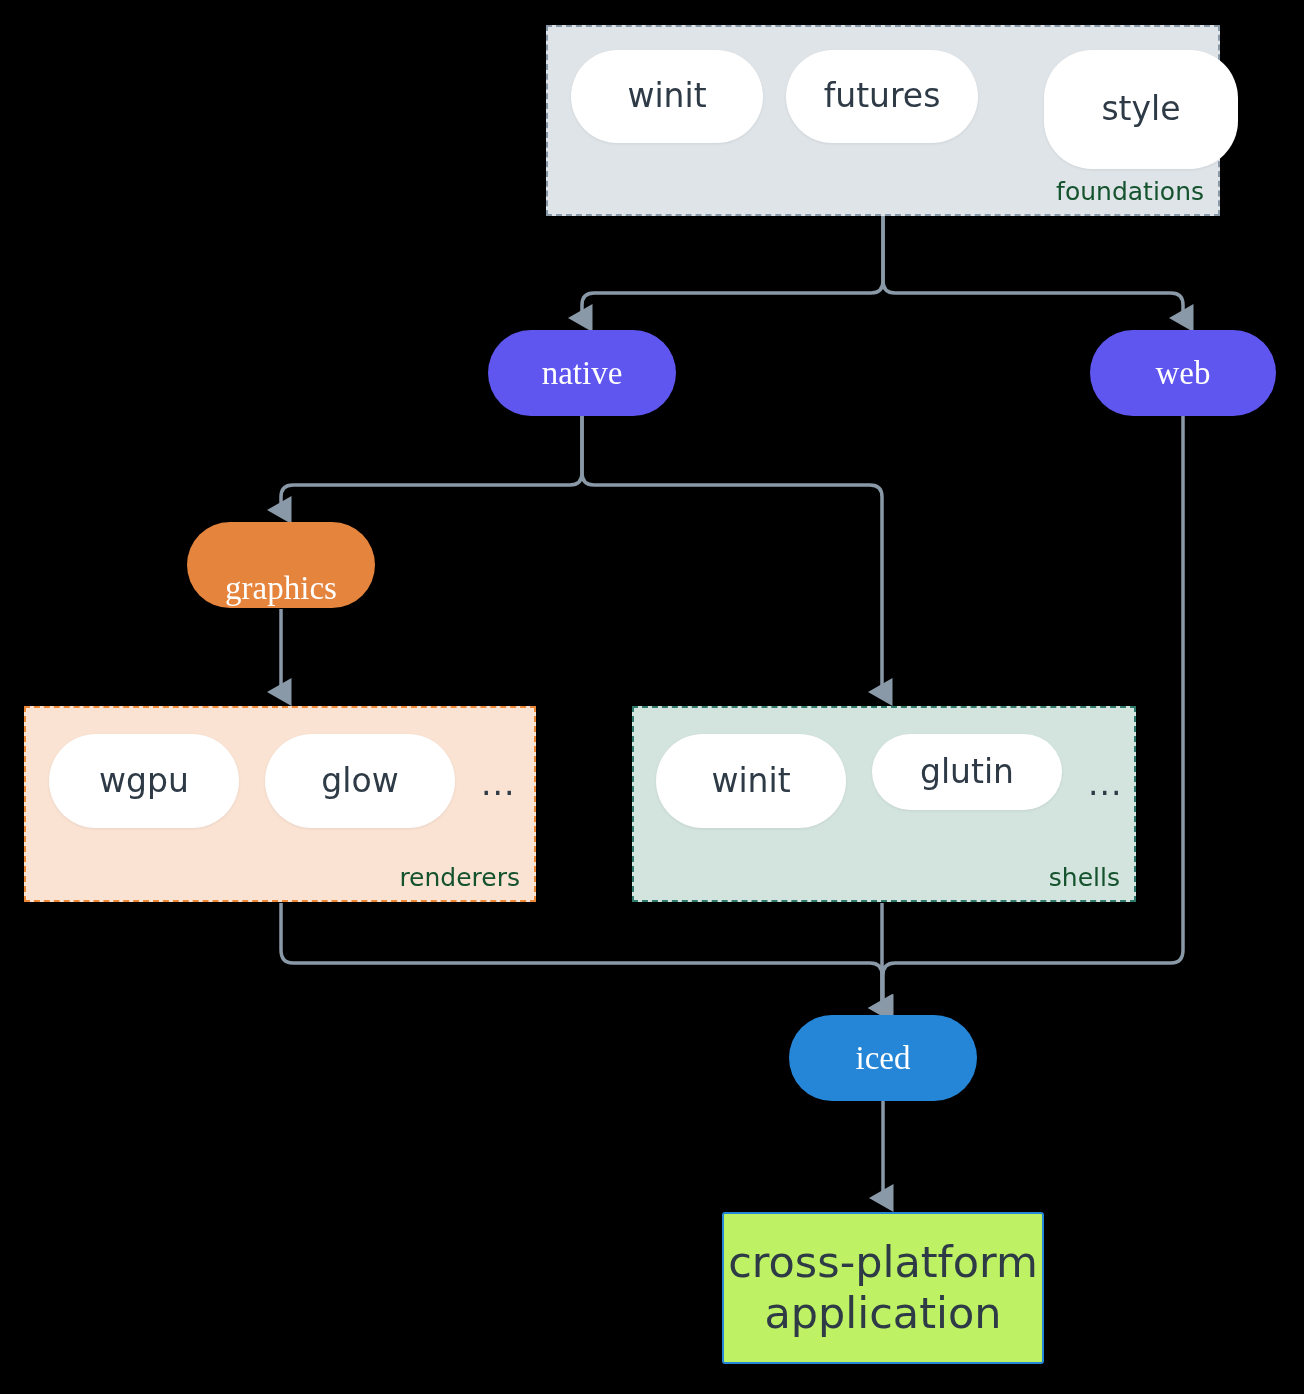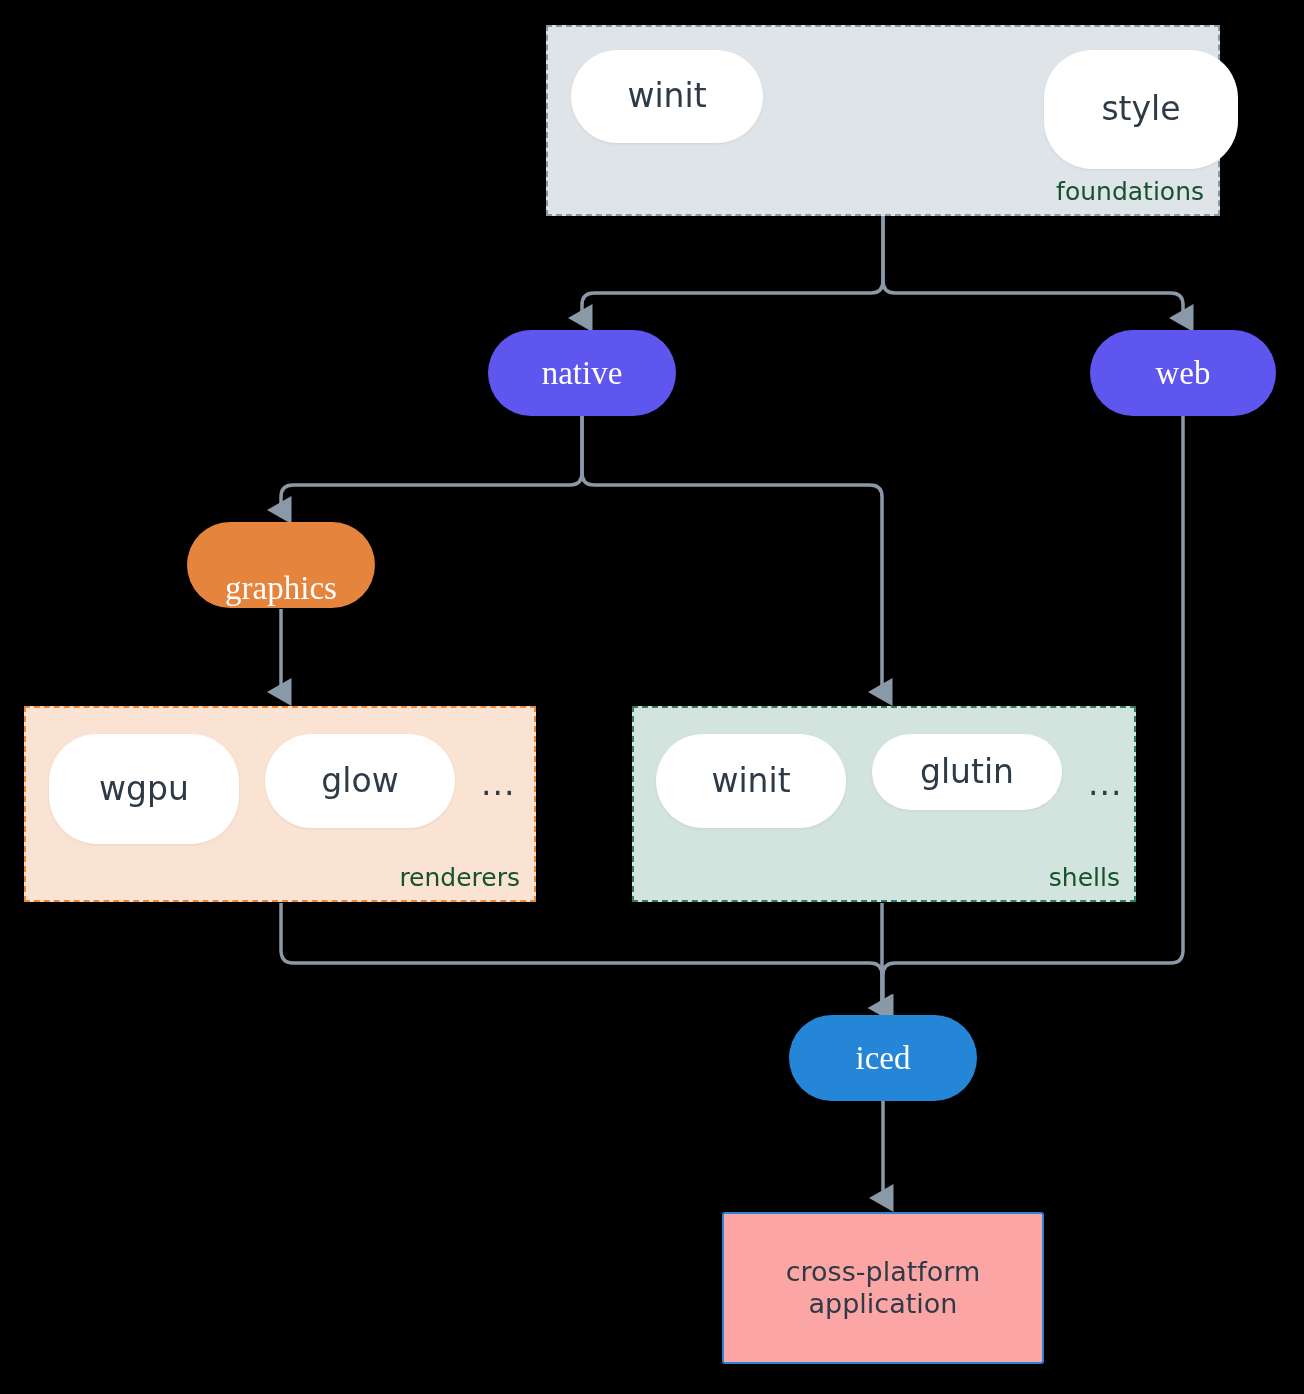--- a/index.html
+++ b/index.html
@@ -88,25 +88,25 @@
 
   
   .ellipsis {
     position: absolute;
     color: #2E3B47;
     font-size: 33px;
     letter-spacing: 1px;
   }
   
   #node-application {
-    background: #fca5a5;
+    background: #bef264;
     border: 2px solid #2586D8;
     border-radius: 3px;
     color: #2E3B47;
-    font-size: 27px;
+    font-size: 43px;
   }
 </style>
 </head>
 <body>
 
 <div id="diagram-root">
 
   <svg class="edge-layer" viewBox="0 0 1304 1394">
     <defs>
       <marker id="arrow" markerWidth="10" markerHeight="10" refX="5" refY="5" orient="auto" markerUnits="strokeWidth">
@@ -130,39 +130,42 @@
 
     <path d="M883,1101 L883,1198" fill="none" stroke="#8A99A8" stroke-width="3.5" marker-end="url(#arrow)"></path>
   </svg>
 
   <div class="cluster" id="cluster-foundations">
     <span class="cluster-label">foundations</span>
   </div>
   <div class="node pill-white" style="left:571px; top:50px; width:192px; height:93px;">
     <span>winit</span>
   </div>
+  <div class="node pill-white" style="left:786px; top:50px; width:192px; height:93px;">
+    <span>futures</span>
+  </div>
   <div class="node pill-white" style="left:1044px; top:50px; width:194px; height:119px;">
     <span>style</span>
   </div>
 
   <div class="node pill-solid purple" style="left:488px; top:330px; width:188px; height:86px;">
     <span>native</span>
   </div>
   <div class="node pill-solid purple" style="left:1090px; top:330px; width:186px; height:86px;">
     <span>web</span>
   </div>
 
   <div class="node pill-solid orange" style="left:187px; top:522px; width:188px; height:86px;align-items:flex-end;">
     <span>graphics</span>
   </div>
 
   <div class="cluster" id="cluster-renderers">
     <span class="cluster-label">renderers</span>
   </div>
-  <div class="node pill-white" style="left:49px; top:734px; width:190px; height:110px;">
+  <div class="node pill-white" style="left:49px; top:734px; width:190px; height:94px;">
     <span>wgpu</span>
   </div>
   <div class="node pill-white" style="left:265px; top:734px; width:190px; height:94px;">
     <span>glow</span>
   </div>
   <span class="ellipsis" style="left:481px; top:764px;">...</span>
 
   <div class="cluster" id="cluster-shells">
     <span class="cluster-label">shells</span>
   </div>

